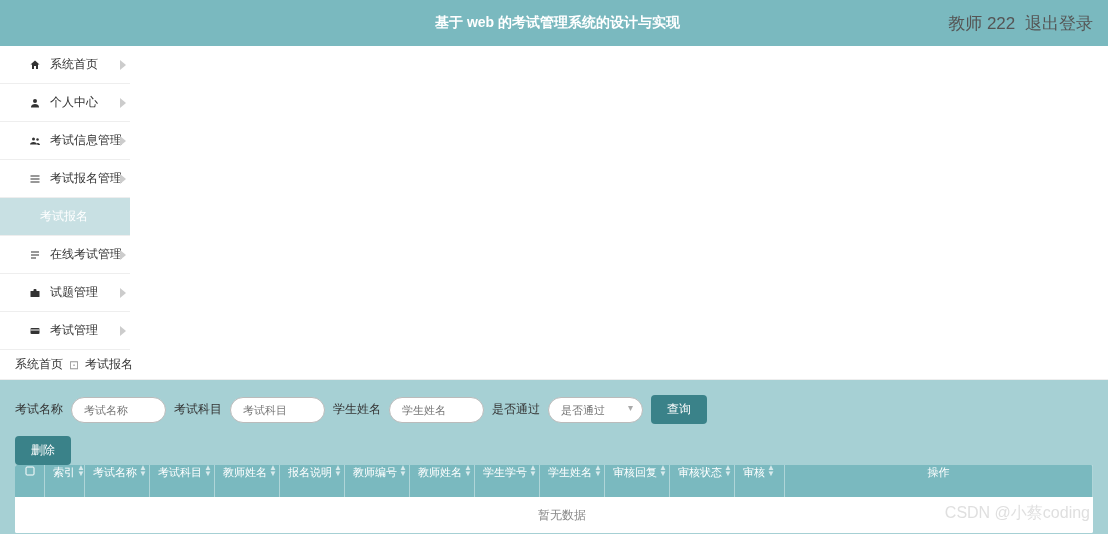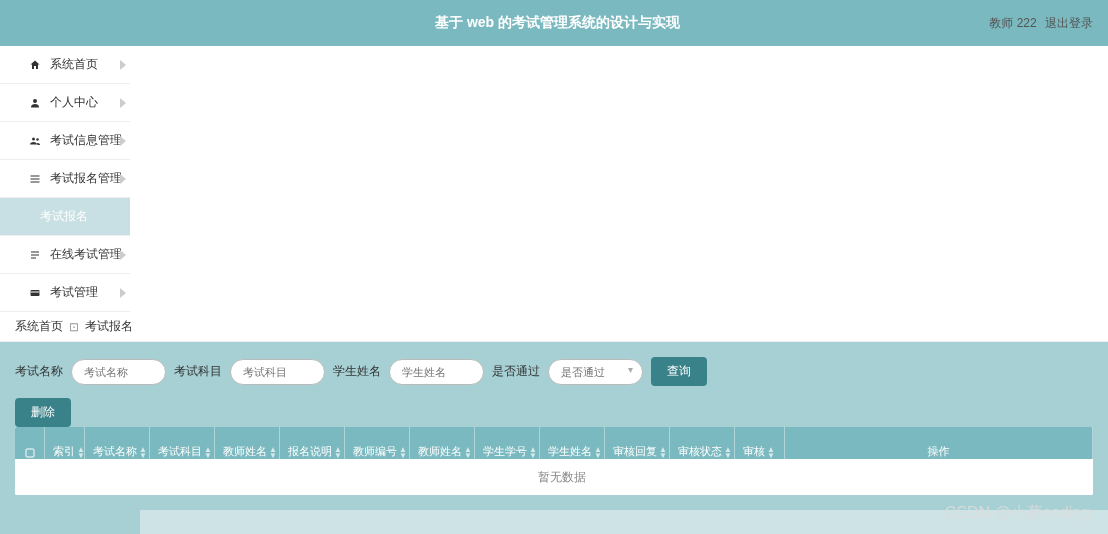--- a/index.html
+++ b/index.html
@@ -1,20 +1,20 @@
 <!DOCTYPE html>
 <html><head>
   <meta charset="utf-8">
   <style>
     * { margin: 0; padding: 0; box-sizing: border-box; }
     body { font-family: "Microsoft YaHei", Arial, sans-serif; font-size: 12px; background: #fff; width: 1108px; height: 534px; overflow: hidden; position: relative; }
     
     .header { height: 46px; background: #7ab9bf; display: flex; align-items: center; padding: 0 15px; justify-content: space-between; }
     .header-title { color: #fff; font-weight: bold; font-size: 14px; margin-left: 420px; }
-    .header-right { color: #555; font-size: 12px; }
+    .header-right { color: #555; font-size: 17px; }
     .header-right span { margin-left: 5px; }
     
     .main { display: flex; height: calc(100% - 36px); flex-direction: column; }
     
     .sidebar { width: 130px; background: #fff; display: flex; flex-direction: column; }
     .sidebar-item { height: 38px; display: flex; align-items: center; padding-left: 28px; color: #333; cursor: pointer; border-bottom: 1px solid #eee; position: relative; font-size: 12px; gap: 8px; }
     .sidebar-item.sub { padding-left: 40px; background: #c8e0e3; color: #fff; }
     .sidebar-item .icon { width: 14px; height: 14px; display: inline-flex; align-items: center; justify-content: center; }
     .sidebar-item::after { content: ''; position: absolute; right: 4px; top: 50%; transform: translateY(-50%); width: 0; height: 0; border-top: 5px solid transparent; border-bottom: 5px solid transparent; border-left: 6px solid #ccc; }
     .sidebar-item.sub::after { display: none; }
@@ -31,21 +31,21 @@
     .search-select { border: 1px solid #bbb; border-radius: 14px; height: 26px; padding: 0 22px 0 12px; font-size: 11px; outline: none; width: 95px; color: #aaa; background: #fff; appearance: none; position: relative; }
     .select-wrap { position: relative; display: inline-block; }
     .select-wrap::after { content: '▾'; position: absolute; right: 10px; top: 5px; font-size: 10px; color: #aaa; pointer-events: none; }
     .btn { border: none; border-radius: 4px; padding: 6px 16px; color: #fff; font-size: 12px; cursor: pointer; background: #3a8289; }
     .btn.del { background: #3a8289; }
     
     .btn-row { }
     
     .table-wrap { background: #fff; border-radius: 2px; overflow: hidden; }
     .table-header { display: flex; background: #7ab9bf; color: #fff; font-size: 11px; height: 32px; align-items: center; }
-    .table-header .th { border-right: 1px solid rgba(255,255,255,0.4); padding: 0 8px; display: flex; align-items: flex-end; height: 100%; white-space: nowrap; }
+    .table-header .th { border-right: 1px solid rgba(255,255,255,0.4); padding: 0 8px; display: flex; align-items: flex-start; height: 100%; white-space: nowrap; }
     .th .sort { font-size: 8px; margin-left: 2px; opacity: 0.7; display: inline-block; line-height: 6px; }
     .th.check { width: 30px; justify-content: center; }
     .empty-row { height: 36px; display: flex; align-items: center; justify-content: center; color: #888; font-size: 12px; background: #fff; padding-left: 16px; }
     
     .content-footer { flex: 1; display: flex; }
     .footer-left { width: 140px; background: #a6d0d4; }
     .footer-right { flex: 1; background: #cde3e5; }
     
     .watermark { position: absolute; bottom: 10px; right: 18px; color: rgba(220,220,220,0.9); font-size: 16px; font-weight: 400; pointer-events: none; }
   </style>
@@ -104,20 +104,29 @@
     </div>
     <div class="sidebar-item">
       <span class="icon">
         <svg width="12" height="12" viewBox="0 0 24 24" fill="#333">
             <rect x="4" y="5" width="16" height="2"></rect>
             <rect x="4" y="11" width="16" height="2"></rect>
             <rect x="4" y="17" width="10" height="2"></rect>
           </svg>
       </span>
       <span>在线考试管理</span>
+    </div>
+    <div class="sidebar-item">
+      <span class="icon">
+        <svg width="12" height="12" viewBox="0 0 24 24" fill="#333">
+            <rect x="3" y="8" width="18" height="12" rx="1"></rect>
+            <path d="M9 8V6a2 2 0 012-2h2a2 2 0 012 2v2"></path>
+          </svg>
+      </span>
+      <span>试题管理</span>
     </div>
     <div class="sidebar-item">
       <span class="icon">
         <svg width="12" height="12" viewBox="0 0 24 24" fill="#333">
             <rect x="3" y="6" width="18" height="12" rx="2"></rect>
             <rect x="3" y="9" width="18" height="2" fill="#fff"></rect>
           </svg>
       </span>
       <span>考试管理</span>
     </div>

